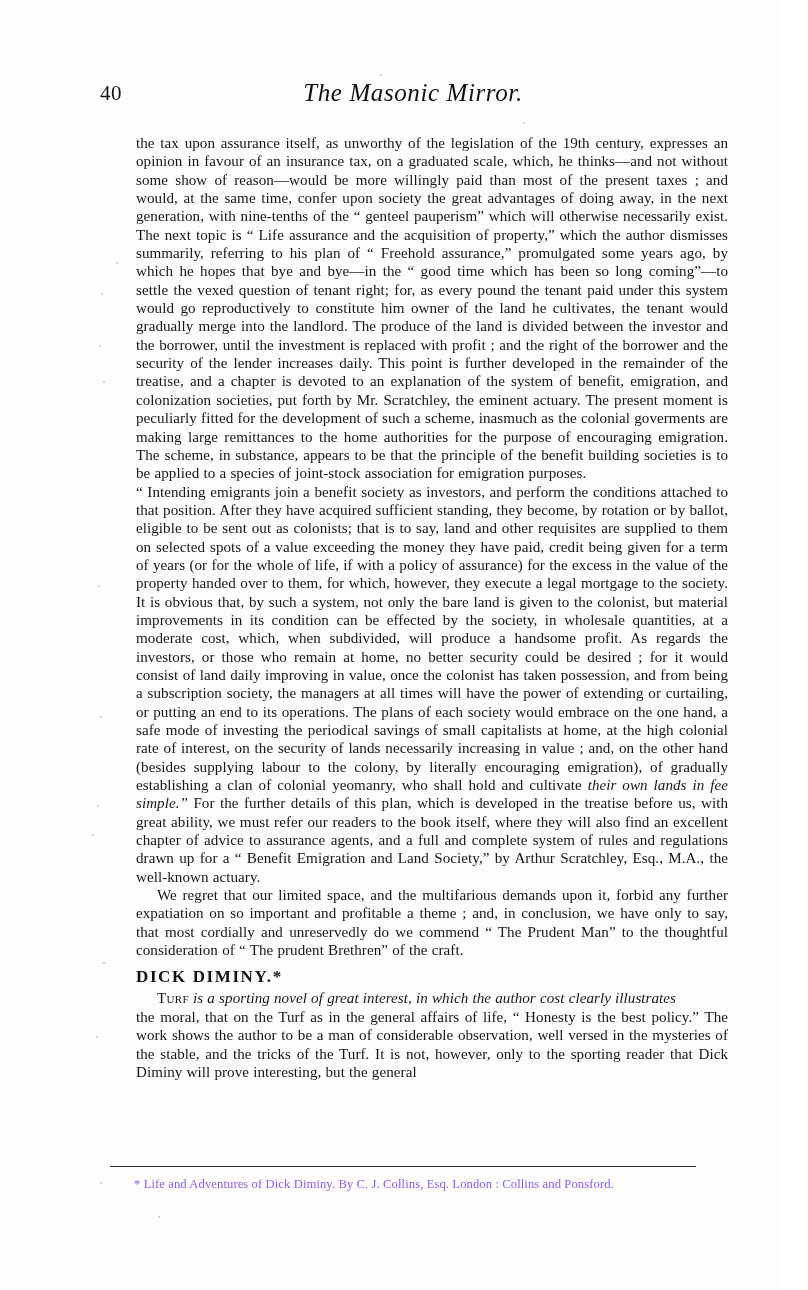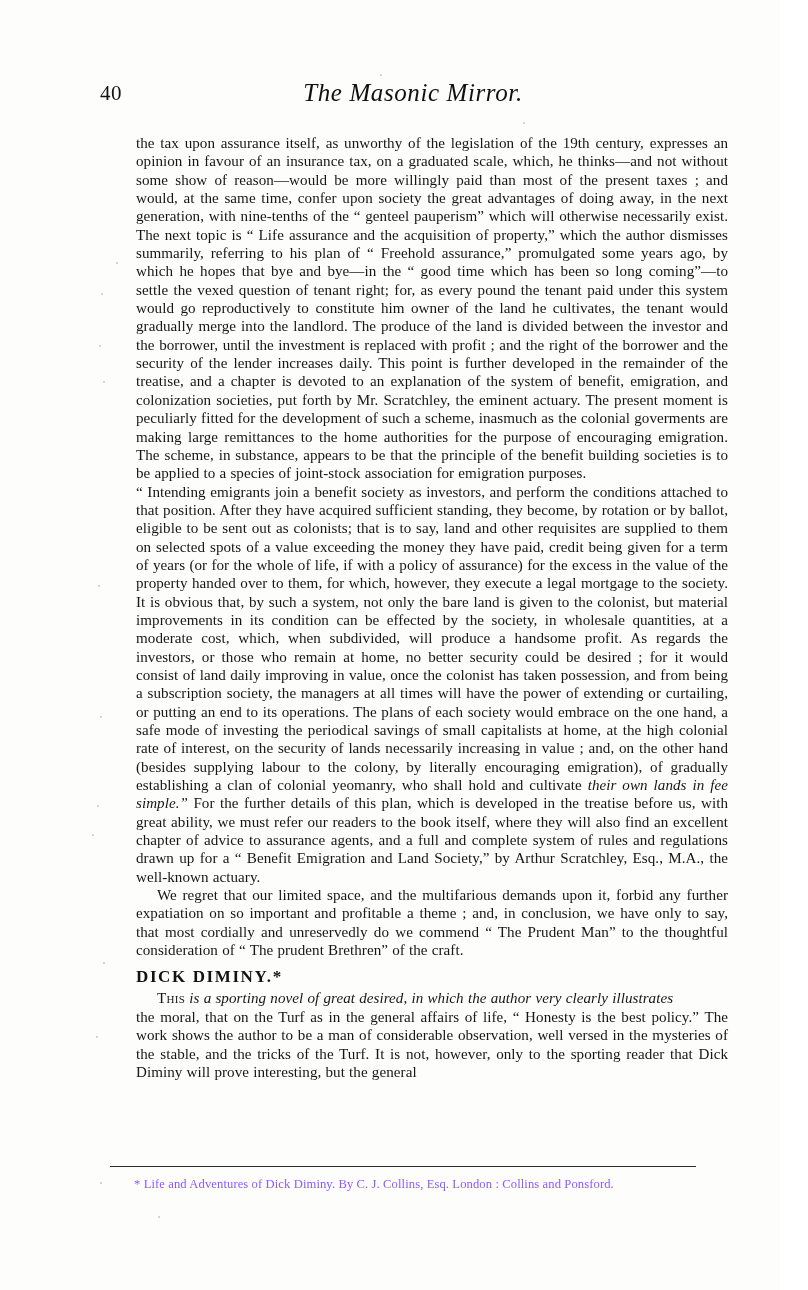--- a/index.html
+++ b/index.html
@@ -144,21 +144,21 @@
 
     <p class="body">
       <span>“ Intending emigrants join a benefit society as investors, and perform the conditions attached to that position. After they have acquired sufficient standing, they become, by rotation or by ballot, eligible to be sent out as colonists; that is to say, land and other requisites are supplied to them on selected spots of a value exceeding the money they have paid, credit being given for a term of years (or for the whole of life, if with a policy of assurance) for the excess in the value of the property handed over to them, for which, however, they execute a legal mortgage to the society. It is obvious that, by such a system, not only the bare land is given to the colonist, but material improvements in its condition can be effected by the society, in wholesale quantities, at a moderate cost, which, when subdivided, will produce a handsome profit. As regards the investors, or those who remain at home, no better security could be desired ; for it would consist of land daily improving in value, once the colonist has taken possession, and from being a subscription society, the managers at all times will have the power of extending or curtailing, or putting an end to its operations. The plans of each society would embrace on the one hand, a safe mode of investing the periodical savings of small capitalists at home, at the high colonial rate of interest, on the security of lands necessarily increasing in value ; and, on the other hand (besides supplying labour to the colony, by literally encouraging emigration), of gradually establishing a clan of colonial yeomanry, who shall hold and cultivate </span><span class="quoted-italic">their own lands in fee simple.”</span><span> For the further details of this plan, which is developed in the treatise before us, with great ability, we must refer our readers to the book itself, where they will also find an excellent chapter of advice to assurance agents, and a full and complete system of rules and regulations drawn up for a “ Benefit Emigration and Land Society,” by Arthur Scratchley, Esq., M.A., the well-known actuary.</span>
     </p>
 
     <p class="body indent">We regret that our limited space, and the multifarious demands upon it, forbid any further expatiation on so important and profitable a theme ; and, in conclusion, we have only to say, that most cordially and unreservedly do we commend “ The Prudent Man” to the thoughtful consideration of “ The prudent Brethren” of the craft.</p>
 
     <h2 class="section-heading">DICK DIMINY.*</h2>
 
     <p class="body indent">
-      <span class="smallcaps-lead">This</span><span class="quoted-italic"> is a sporting novel of great desired, in which the author very clearly illustrates</span>
+      <span class="smallcaps-lead">Turf</span><span class="quoted-italic"> is a sporting novel of great interest, in which the author cost clearly illustrates</span>
     </p>
 
     <p class="body">the moral, that on the Turf as in the general affairs of life, “ Honesty is the best policy.” The work shows the author to be a man of considerable observation, well versed in the mysteries of the stable, and the tricks of the Turf. It is not, however, only to the sporting reader that Dick Diminy will prove interesting, but the general</p>
 
   </div>
 
   <hr class="footnote-rule">
 
   <div class="footnote">
     <span class="fn-indent star">*</span><span> Life and Adventures of Dick Diminy. By C. J. Collins, Esq.    London : Collins and Ponsford.</span>

